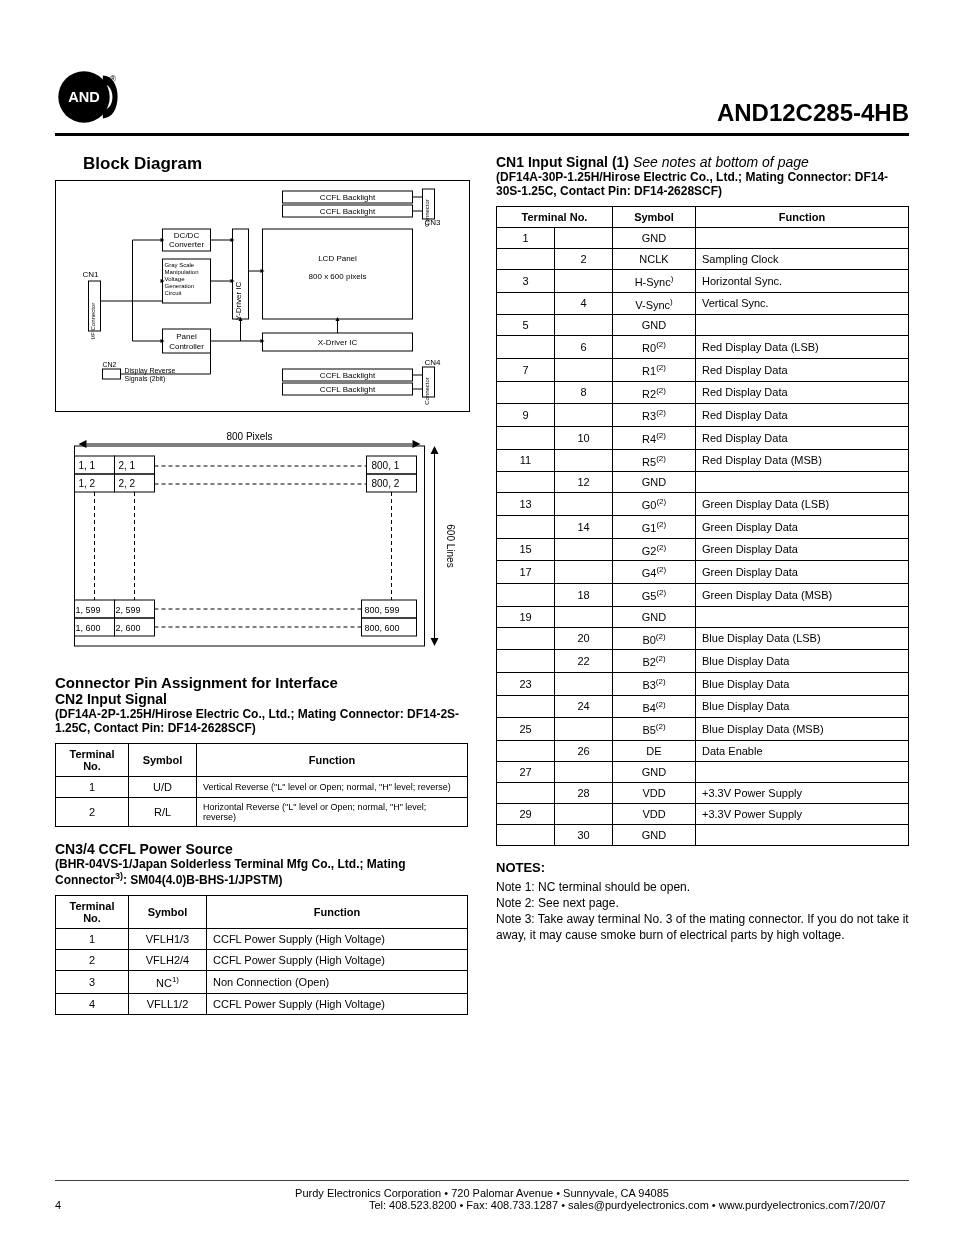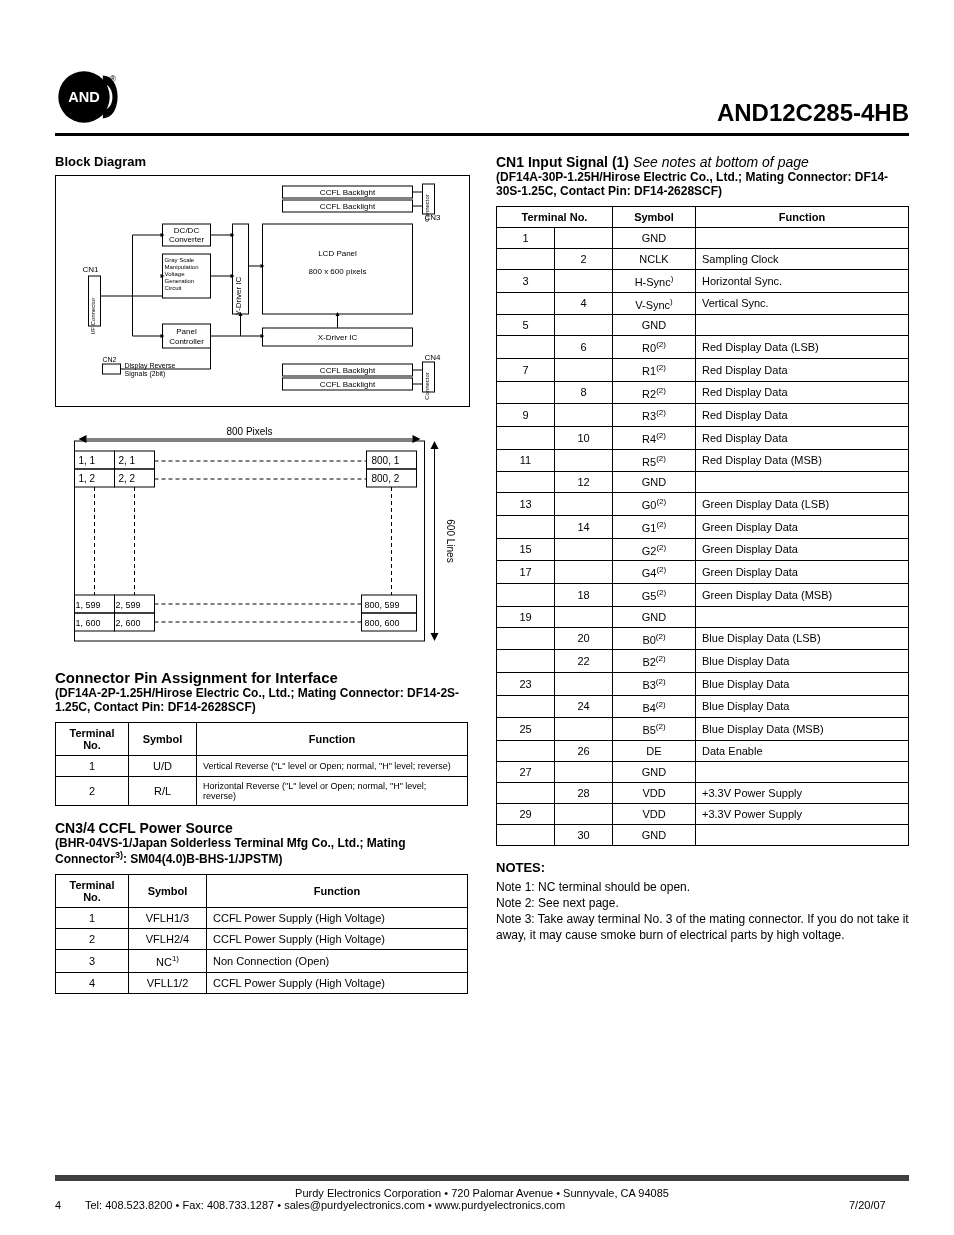--- a/index.html
+++ b/index.html
@@ -35,22 +35,23 @@
   .columns {
     display: flex;
     gap: 28px;
   }
   .col {
     flex: 1;
     min-width: 0;
   }
   .block-title {
     font-weight: bold;
-    font-size: 13px;
+    font-size: 17px;
     margin-bottom: 6px;
+    margin-left: 28px;
   }
   .section-title {
     font-weight: bold;
     font-size: 15px;
     margin-top: 18px;
   }
   .subheading {
     font-weight: bold;
     font-size: 14px;
   }
@@ -98,31 +99,31 @@
   .notes-body {
     font-size: 12px;
     margin-top: 4px;
     line-height: 1.35;
   }
   .footer {
     position: absolute;
     bottom: 24px;
     left: 55px;
     right: 45px;
-    border-top: 6px solid #404040;
+    border-top: 1px solid #404040;
     padding-top: 6px;
     text-align: center;
     font-size: 11px;
   }
   .foot-row {
     display: flex;
     justify-content: space-between;
     align-items: baseline;
   }
-  .foot-center { flex: 1; text-align: left; }
+  .foot-center { flex: 1; text-align: right; }
   sup.note { font-size: 9px; vertical-align: super; }
 </style>
 </head>
 <body>
 
 <div class="header">
   <svg class="logo" viewBox="0 0 80 70">
     <ellipse cx="33" cy="35" rx="30" ry="30" fill="#000"></ellipse>
     <path d="M55 10 C 78 10 78 60 55 60 L 55 50 C 70 50 70 20 55 20 Z" fill="#000"></path>
     <text x="33" y="41" font-family="Arial" font-size="17" font-weight="bold" fill="#fff" text-anchor="middle">AND</text>
@@ -265,20 +266,21 @@
         <line x1="88" y1="183" x2="295" y2="183" stroke-dasharray="4 3"></line>
         <line x1="88" y1="201" x2="295" y2="201" stroke-dasharray="4 3"></line>
         <line x1="28" y1="66" x2="28" y2="174" stroke-dasharray="4 3"></line>
         <line x1="68" y1="66" x2="68" y2="174" stroke-dasharray="4 3"></line>
         <line x1="325" y1="66" x2="325" y2="174" stroke-dasharray="4 3"></line>
       </g>
     </svg>
 
     <div class="section-title">Connector Pin Assignment for Interface</div>
 
+    <div class="subheading">CN2 Input Signal</div>
     <div class="subinfo">(DF14A-2P-1.25H/Hirose Electric Co., Ltd.; Mating Connector: DF14-2S-1.25C, Contact Pin: DF14-2628SCF)</div>
     <table>
       <thead>
         <tr>
           <th style="width:60px">Terminal No.</th>
           <th style="width:55px">Symbol</th>
           <th>Function</th>
         </tr>
       </thead>
       <tbody id="cn2-body">

